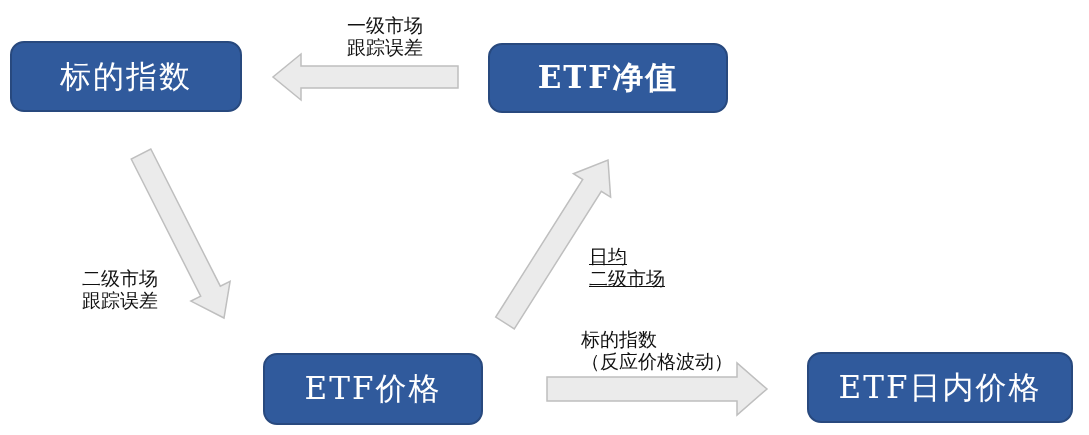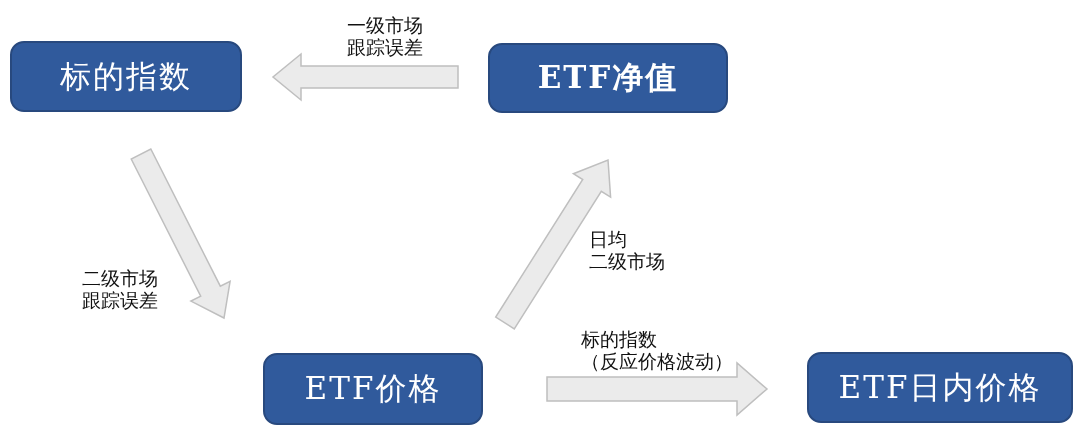--- a/index.html
+++ b/index.html
@@ -50,21 +50,21 @@
     position: absolute;
     transform: translate(-50%, -50%);
     text-align: left;
     color: var(--label-text, #111111);
     font-size: 19px;
     line-height: 22px;
     white-space: nowrap;
   }
   .edge-label-primary   { left: 385px; top: 36px;  }
   .edge-label-secondary { left: 120px; top: 253px; margin-top: 36px; }
-  .edge-label-daily     { left: 627px; top: 250px; }
+  .edge-label-daily     { left: 627px; top: 267px; text-decoration: underline; }
   .edge-label-impact    { left: 657px; top: 350px; }
 </style>
 </head>
 <body>
 
 <div class="canvas">
 
   <svg class="arrow-layer" viewBox="0 0 1089 435" aria-hidden="true">
     <polygon class="block-arrow" points="458,66 301,66 301,54 273,77 301,100 301,88 458,88"></polygon>
     <polygon class="block-arrow" points="131.2,159 200.7,296.2 190.9,301.1 224,318 230.1,281.3 220.3,286.2 150.8,149"></polygon>

